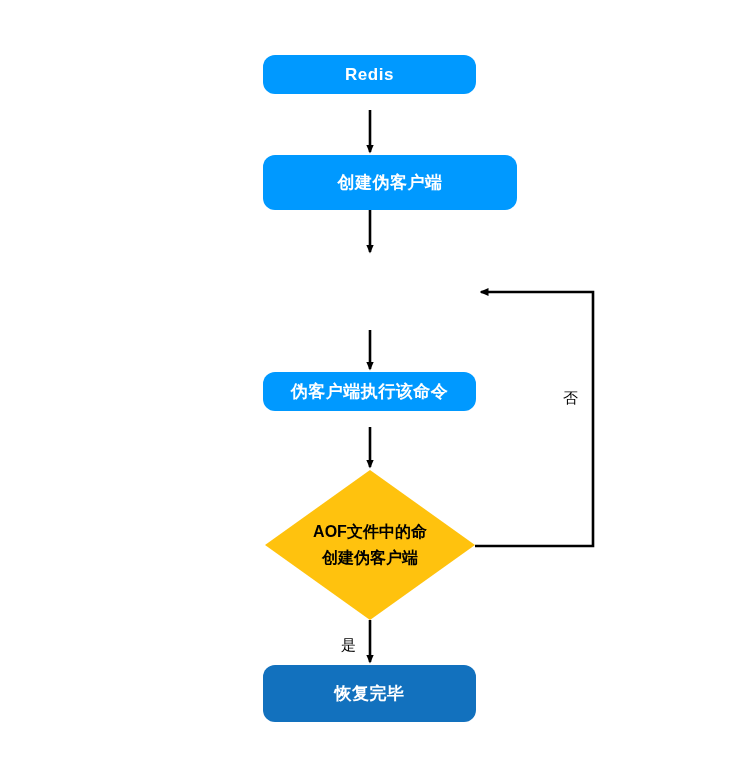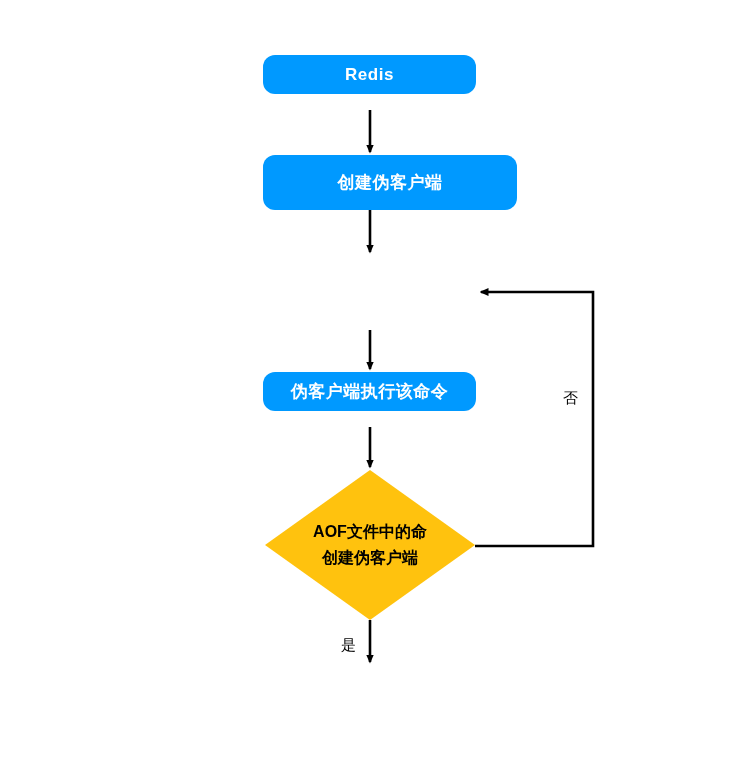--- a/index.html
+++ b/index.html
@@ -130,18 +130,21 @@
   <div class="node-decision" style="left:265px; top:470px; width:210px; height:150px;">
     <div class="diamond-shape"></div>
     <div class="diamond-label">
       <span>
         <span>AOF文件中的命</span><br>
         <span>创建伪客户端</span>
       </span>
     </div>
   </div>
 
+  <div class="node node-terminal" style="left:263px; top:665px; width:213px; height:57px;">
+    <span>恢复完毕</span>
+  </div>
 
   <div class="edge-label" style="left:563px; top:390px;">否</div>
 
   <div class="edge-label" style="left:341px; top:637px;">是</div>
 
 </div>
 
 </body></html>

